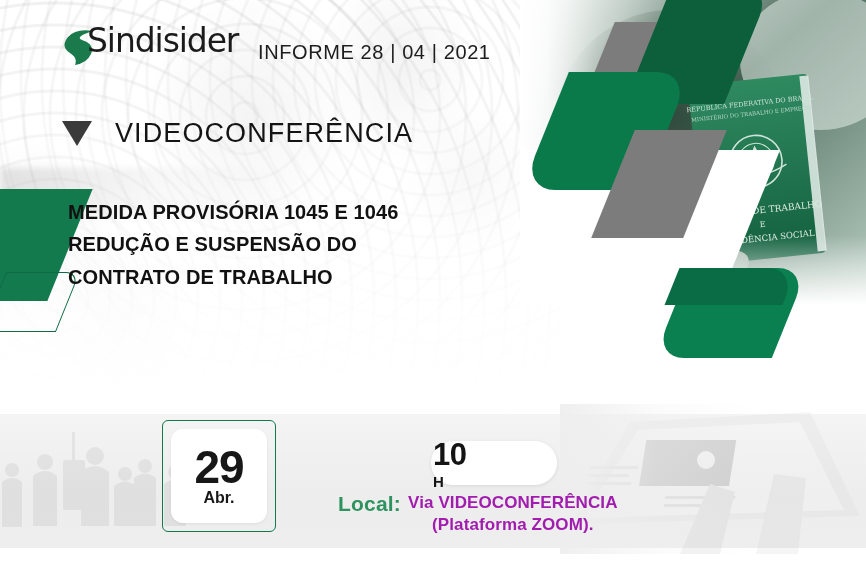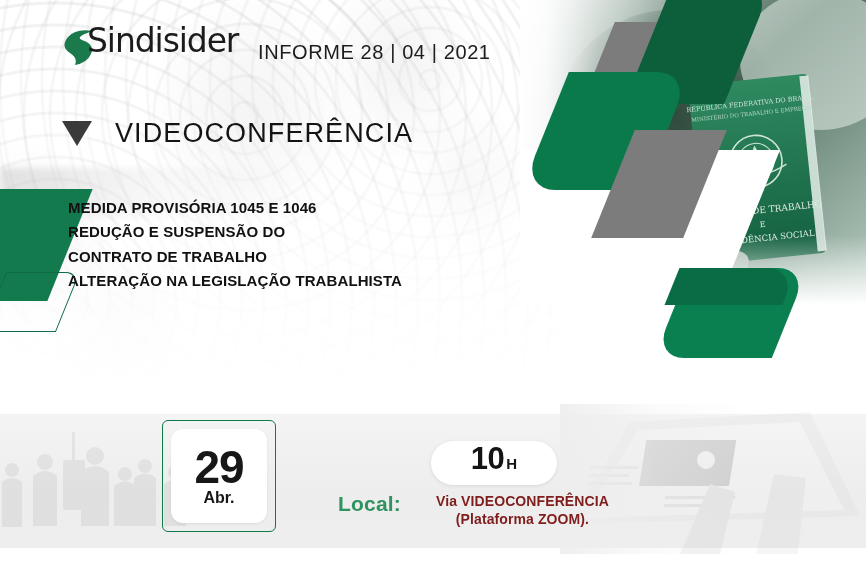--- a/index.html
+++ b/index.html
@@ -110,21 +110,21 @@
   }
 
   
   .vc-row{position:absolute;left:62px;top:118px;display:flex;align-items:center;gap:23px;}
   .vc-tri{width:0;height:0;border-left:15px solid transparent;border-right:15px solid transparent;border-top:25px solid #3a3a3a;}
   .vc-text{font-size:27px;font-weight:400;color:#141414;letter-spacing:1.1px;white-space:nowrap;}
 
   
   .title{
     position:absolute;left:68px;top:196px;width:600px;
-    font-size:15px;font-weight:700;color:#111;line-height:1.62;letter-spacing:.1px;
+    font-size:20px;font-weight:700;color:#111;line-height:1.62;letter-spacing:.1px;
   }
   .title div{white-space:nowrap;}
 
   
   .date-card{
     position:absolute;left:162px;top:420px;width:114px;height:112px;
     border:1.6px solid #0f7a4c;border-radius:6px;background:transparent;
     box-sizing:border-box;
   }
   .date-inner{
@@ -135,28 +135,29 @@
   }
   .date-day{font-size:46px;font-weight:700;color:#171717;line-height:.92;letter-spacing:-1px;}
   .date-mon{font-size:16px;font-weight:700;color:#171717;line-height:1;margin-top:1px;}
 
   
   .time-pill{
     position:absolute;left:431px;top:441px;width:126px;height:44px;
     background:#fff;border-radius:22px;
     display:flex;align-items:baseline;justify-content:center;
     box-shadow:0 1px 4px rgba(0,0,0,.09);
+    flex-direction:column;
   }
   .time-num{font-size:31px;font-weight:700;color:#141414;letter-spacing:-.5px;}
   .time-h{font-size:15px;font-weight:700;color:#141414;margin-left:2px;}
 
   
   .local-wrap{position:absolute;left:338px;top:492px;display:flex;align-items:flex-start;gap:7px;}
   .local-label{font-size:21px;font-weight:700;color:#2f9360;letter-spacing:.2px;white-space:nowrap;}
-  .local-val{font-size:14px;font-weight:700;color:#7f1d1d;line-height:1.3;letter-spacing:.1px;text-align:center;margin-left:28px;}
+  .local-val{font-size:17px;font-weight:700;color:#a21caf;line-height:1.3;letter-spacing:.1px;text-align:center;}
   .local-val div{white-space:nowrap;}
 </style>
 </head>
 <body>
 
 <div class="poster">
 
   <div class="bg-base"></div>
   <div class="bg-steel"></div>
   <div class="bg-dark-band"></div>
@@ -277,21 +278,20 @@
 
   <div class="vc-row">
     <div class="vc-tri"></div>
     <div class="vc-text">VIDEOCONFERÊNCIA</div>
   </div>
 
   <div class="title">
     <div>MEDIDA PROVISÓRIA 1045 E 1046</div>
     <div>REDUÇÃO E SUSPENSÃO DO</div>
     <div>CONTRATO DE TRABALHO</div>
-    <div>ALTERAÇÃO NA LEGISLAÇÃO TRABALHISTA</div>
   </div>
 
   <div class="date-card">
     <div class="date-inner">
       <div class="date-day">29</div>
       <div class="date-mon">Abr.</div>
     </div>
   </div>
 
   <div class="time-pill">

